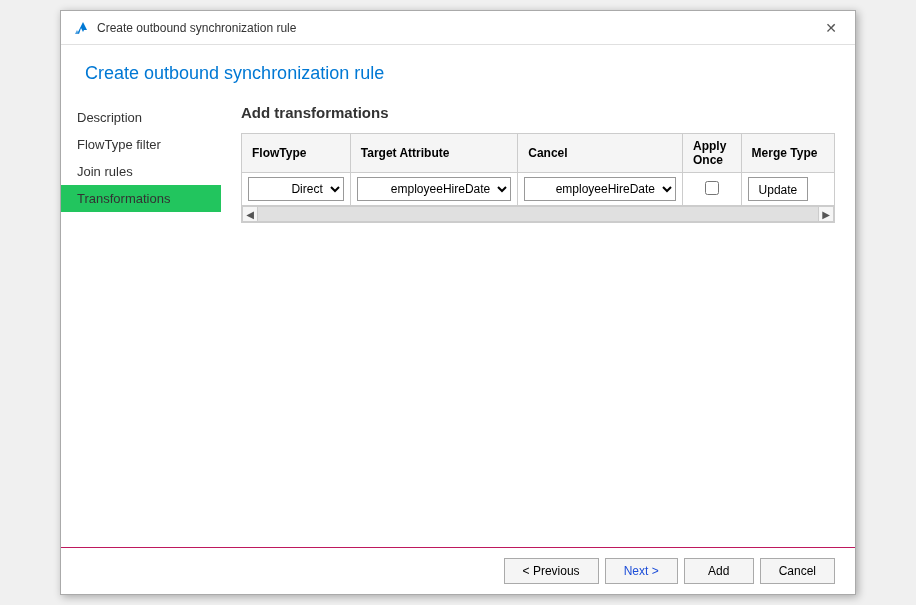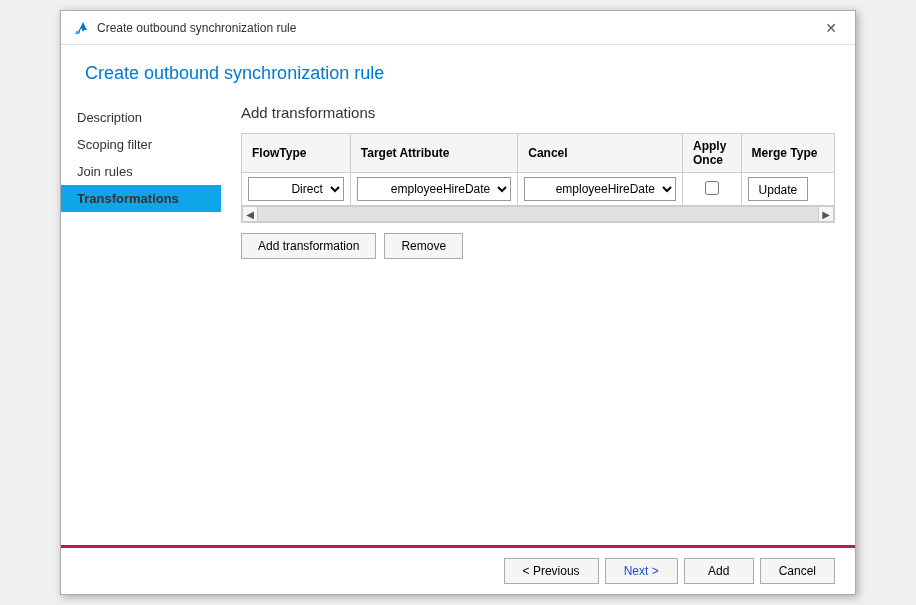--- a/index.html
+++ b/index.html
@@ -73,31 +73,31 @@
       border-right: none;
       flex-shrink: 0;
     }
     .sidebar-item {
       padding: 6px 16px;
       cursor: pointer;
       color: #333;
       font-size: 13px;
     }
     .sidebar-item.active {
-      background: #0ea5e9;
-      font-weight: 700;
+      background: #22c55e;
+      font-weight: 400;
     }
     .main-content {
       flex: 1;
       padding: 10px 20px;
       overflow: auto;
     }
     .section-title {
       font-size: 15px;
-      font-weight: 400;
+      font-weight: 700;
       color: #333;
       margin-bottom: 12px;
     }
     .transformations-table {
       width: 100%;
       border-collapse: collapse;
       border: 1px solid #ccc;
     }
     .transformations-table th {
       background: #f5f5f5;
@@ -175,21 +175,21 @@
       background: #f5f5f5;
       font-size: 12px;
       cursor: pointer;
       height: 26px;
     }
     .btn:disabled {
       color: #aaa;
       cursor: default;
     }
     .dialog-footer {
-      border-top: 3px solid #be185d;
+      border-top: 1px solid #be185d;
       padding: 10px 20px;
       display: flex;
       justify-content: flex-end;
       gap: 6px;
     }
     .footer-btn {
       padding: 5px 18px;
       border: 1px solid #aaa;
       background: #f5f5f5;
       font-size: 12px;
@@ -229,21 +229,21 @@
     <h1>Create outbound synchronization rule</h1>
   </div>
 
   <div class="dialog-body">
 
     <div class="sidebar">
       <div class="sidebar-item">
         <span>Description</span>
       </div>
       <div class="sidebar-item">
-        <span>Scoping filter</span>
+        <span>FlowType filter</span>
       </div>
       <div class="sidebar-item">
         <span>Join rules</span>
       </div>
       <div class="sidebar-item active">
         <span>Transformations</span>
       </div>
     </div>
 
     <div class="main-content">
@@ -300,24 +300,20 @@
               <div class="horizontal-scroll">
                 <div class="scroll-arrow">◀</div>
                 <div class="scroll-track"></div>
                 <div class="scroll-arrow">▶</div>
               </div>
             </td>
           </tr>
         </tbody>
       </table>
 
-      <div class="action-buttons">
-        <button class="btn">Add transformation</button>
-        <button class="btn">Remove</button>
-      </div>
     </div>
   </div>
 
   <div class="dialog-footer">
     <button class="footer-btn">&lt; Previous</button>
     <button class="footer-btn" disabled="">Next &gt;</button>
     <button class="footer-btn">Add</button>
     <button class="footer-btn">Cancel</button>
   </div>
 </div>

